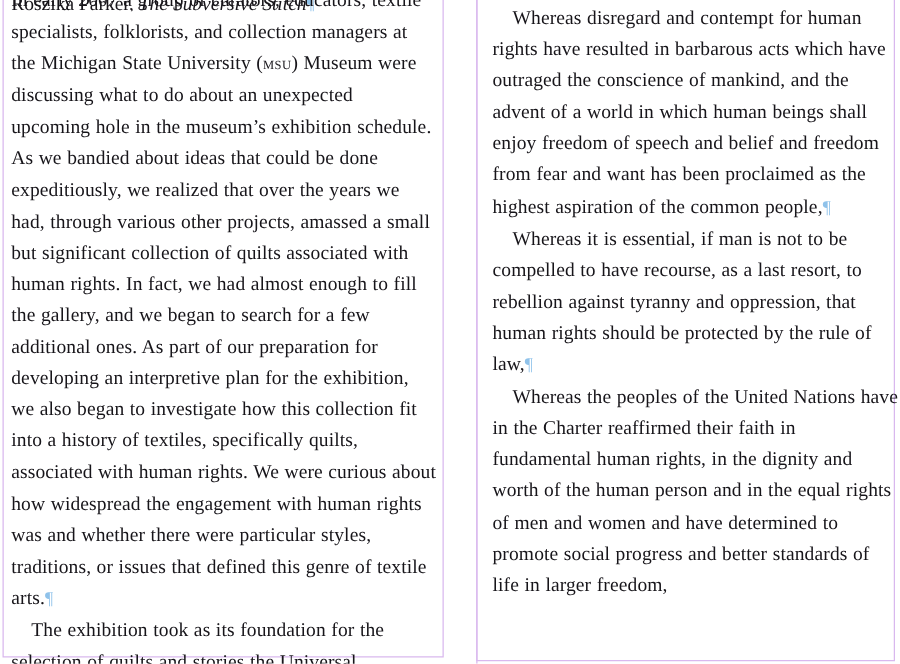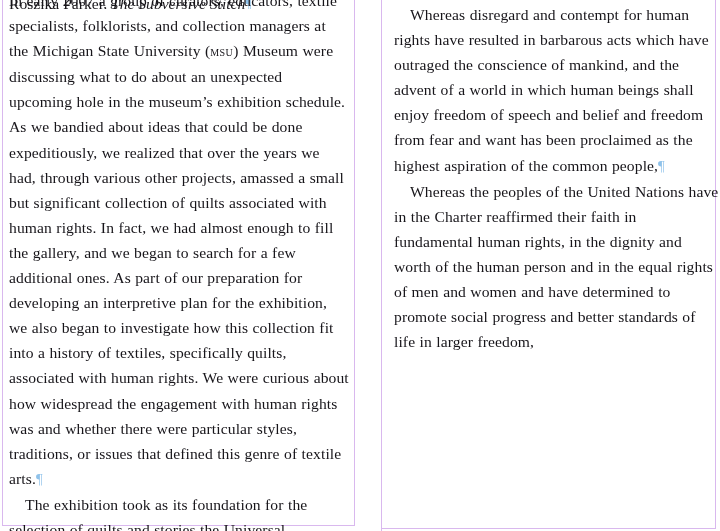--- a/index.html
+++ b/index.html
@@ -136,17 +136,18 @@
     </p>
   </div>
 
   <div class="col col-left">
     <p class="body" id="lp1">In early 2007 a group of curators, educators, textile specialists, folklorists, and collection managers at the Michigan State University (<span class="smallcaps">msu</span>) Museum were discussing what to do about an unexpected upcoming hole in the museum’s exhibition schedule. As we bandied about ideas that could be done expeditiously, we realized that over the years we had, through various other projects, amassed a small but significant collection of quilts associated with human rights. In fact, we had almost enough to fill the gallery, and we began to search for a few additional ones. As part of our preparation for developing an interpretive plan for the exhibition, we also began to investigate how this collection fit into a history of textiles, specifically quilts, associated with human rights. We were curious about how widespread the engagement with human rights was and whether there were particular styles, traditions, or issues that defined this genre of textile arts.<span class="pilcrow">¶</span></p>
     <p class="body indent" id="lp2">The exhibition took as its foundation for the selection of quilts and stories the Universal Declaration of Human Rights, adopted by the United Nations on . Prompted by the atrocities committed by German Nazis, the members of the United Nations realized they needed to define human rights</p>
   </div>
 
   <div class="col col-right">
     <p class="body indent" id="rp2">Whereas disregard and contempt for human rights have resulted in barbarous acts which have outraged the conscience of mankind, and the advent of a world in which human beings shall enjoy freedom of speech and belief and freedom from fear and want has been proclaimed as the highest aspiration of the common people,<span class="pilcrow">¶</span></p>
+    <p class="body indent" id="rp3">Whereas it is essential, if man is not to be compelled to have recourse, as a last resort, to rebellion against tyranny and oppression, that human rights should be protected by the rule of law,<span class="pilcrow">¶</span></p>
     <p class="body indent" id="rp5">Whereas the peoples of the United Nations have in the Charter reaffirmed their faith in fundamental human rights, in the dignity and worth of the human person and in the equal rights of men and women and have determined to promote social progress and better standards of life in larger freedom,</p>
 
   </div>
 
 </div>
 
 </body></html>

